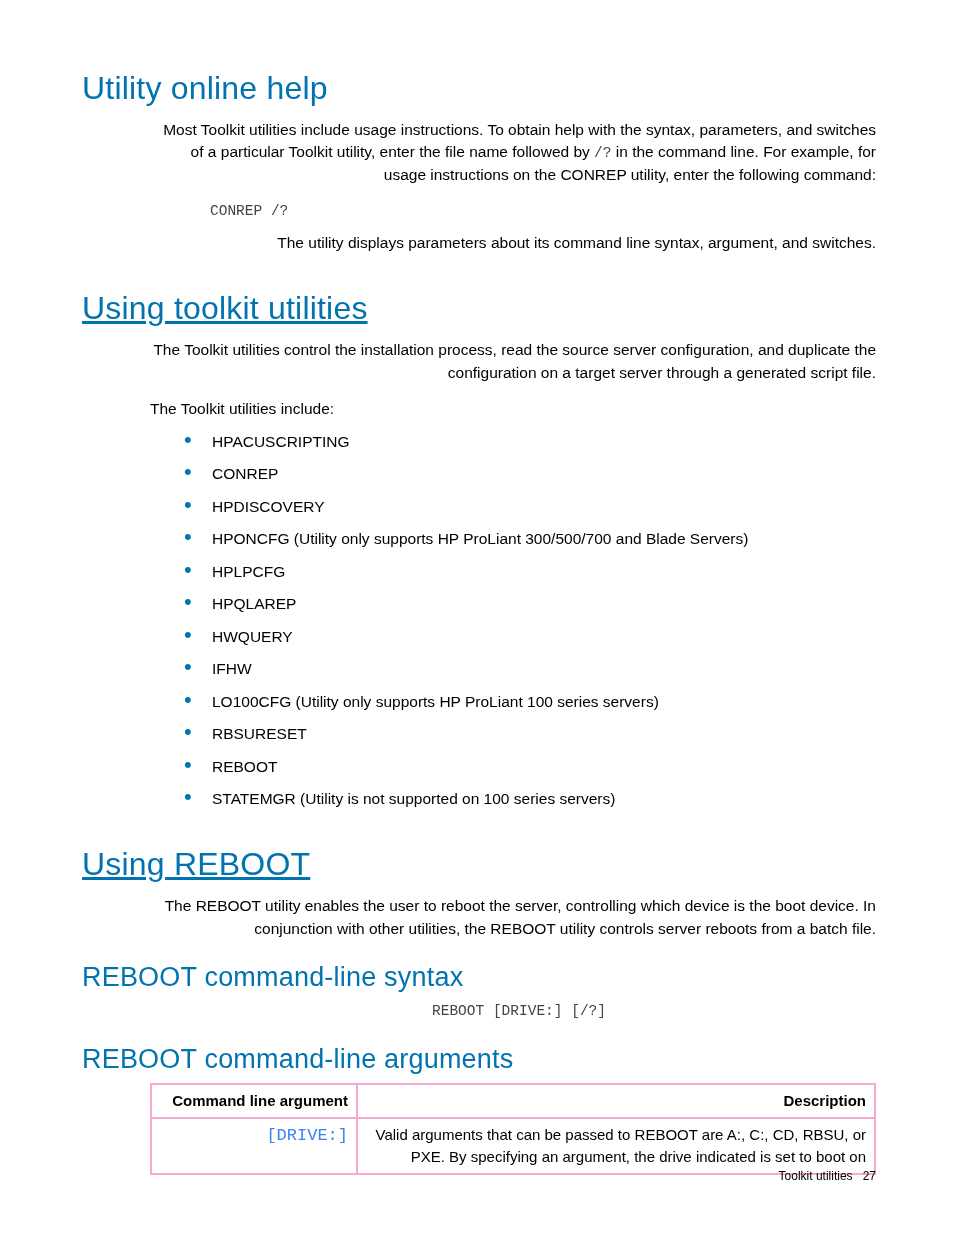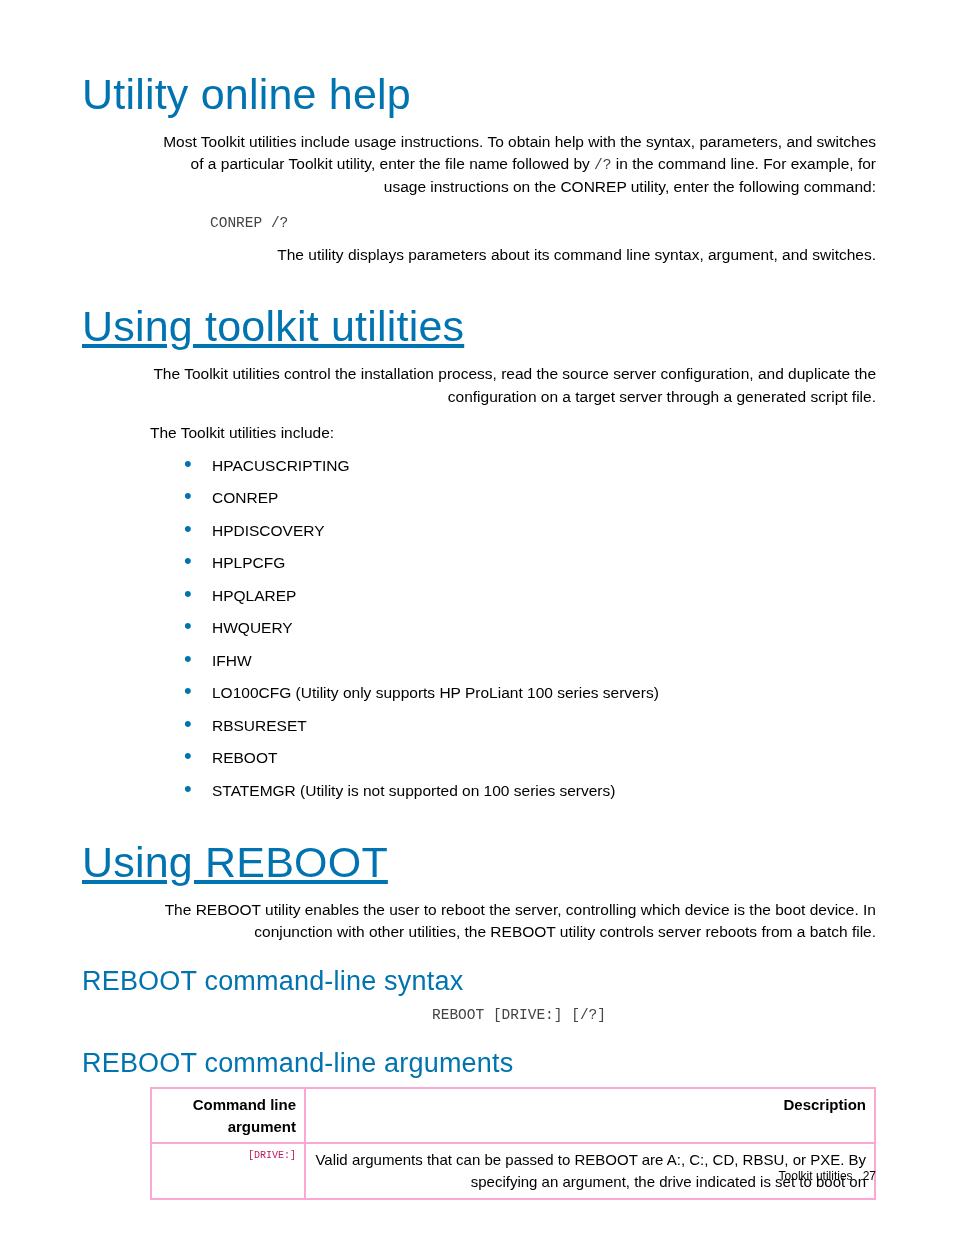--- a/index.html
+++ b/index.html
@@ -6,21 +6,21 @@
   body {
     width: 954px;
     height: 1235px;
     background: #fff;
     font-family: Arial, Helvetica, sans-serif;
     color: #000;
     position: relative;
     padding: 70px 78px 0 82px;
   }
   .h1 {
-    font-size: 43px;
+    font-size: 32px;
     font-weight: 300;
     color: #0073b0;
     font-family: "Arial Narrow", Arial, sans-serif;
     font-stretch: condensed;
     letter-spacing: 0.2px;
     margin-bottom: 12px;
   }
   .h1.mt { margin-top: 36px; text-decoration: underline; }
   .h2 {
     font-size: 27px;
@@ -93,24 +93,24 @@
   table.arg-table th, table.arg-table td {
     border: 2px solid #f9a8d4;
     text-align: right;
     vertical-align: top;
     padding: 5px 8px;
   }
   table.arg-table th {
     font-weight: bold;
   }
   table.arg-table td:first-child {
-    width: 154px;
+    width: 206px;
     font-family: "Courier New", monospace;
-    font-size: 10px;
-    color: #be185d;
+    font-size: 17px;
+    color: #3b82f6;
   }
   .footer {
     position: absolute;
     bottom: 52px;
     right: 78px;
     font-size: 12px;
     font-family: "Arial Narrow", Arial, sans-serif;
     font-stretch: condensed;
   }
 </style>
@@ -127,20 +127,21 @@
 </div>
 
 <div class="h1 mt">Using toolkit utilities</div>
 <div class="body-block">
   <div class="para">The Toolkit utilities control the installation process, read the source server configuration, and duplicate the configuration on a target server through a generated script file.</div>
   <div class="para-tight">The Toolkit utilities include:</div>
   <ul class="util-list">
     <li>HPACUSCRIPTING</li>
     <li>CONREP</li>
     <li>HPDISCOVERY</li>
+    <li>HPONCFG (Utility only supports HP ProLiant 300/500/700 and Blade Servers)</li>
     <li>HPLPCFG</li>
     <li>HPQLAREP</li>
     <li>HWQUERY</li>
     <li>IFHW</li>
     <li>LO100CFG (Utility only supports HP ProLiant 100 series servers)</li>
     <li>RBSURESET</li>
     <li>REBOOT</li>
     <li>STATEMGR (Utility is not supported on 100 series servers)</li>
   </ul>
 </div>

